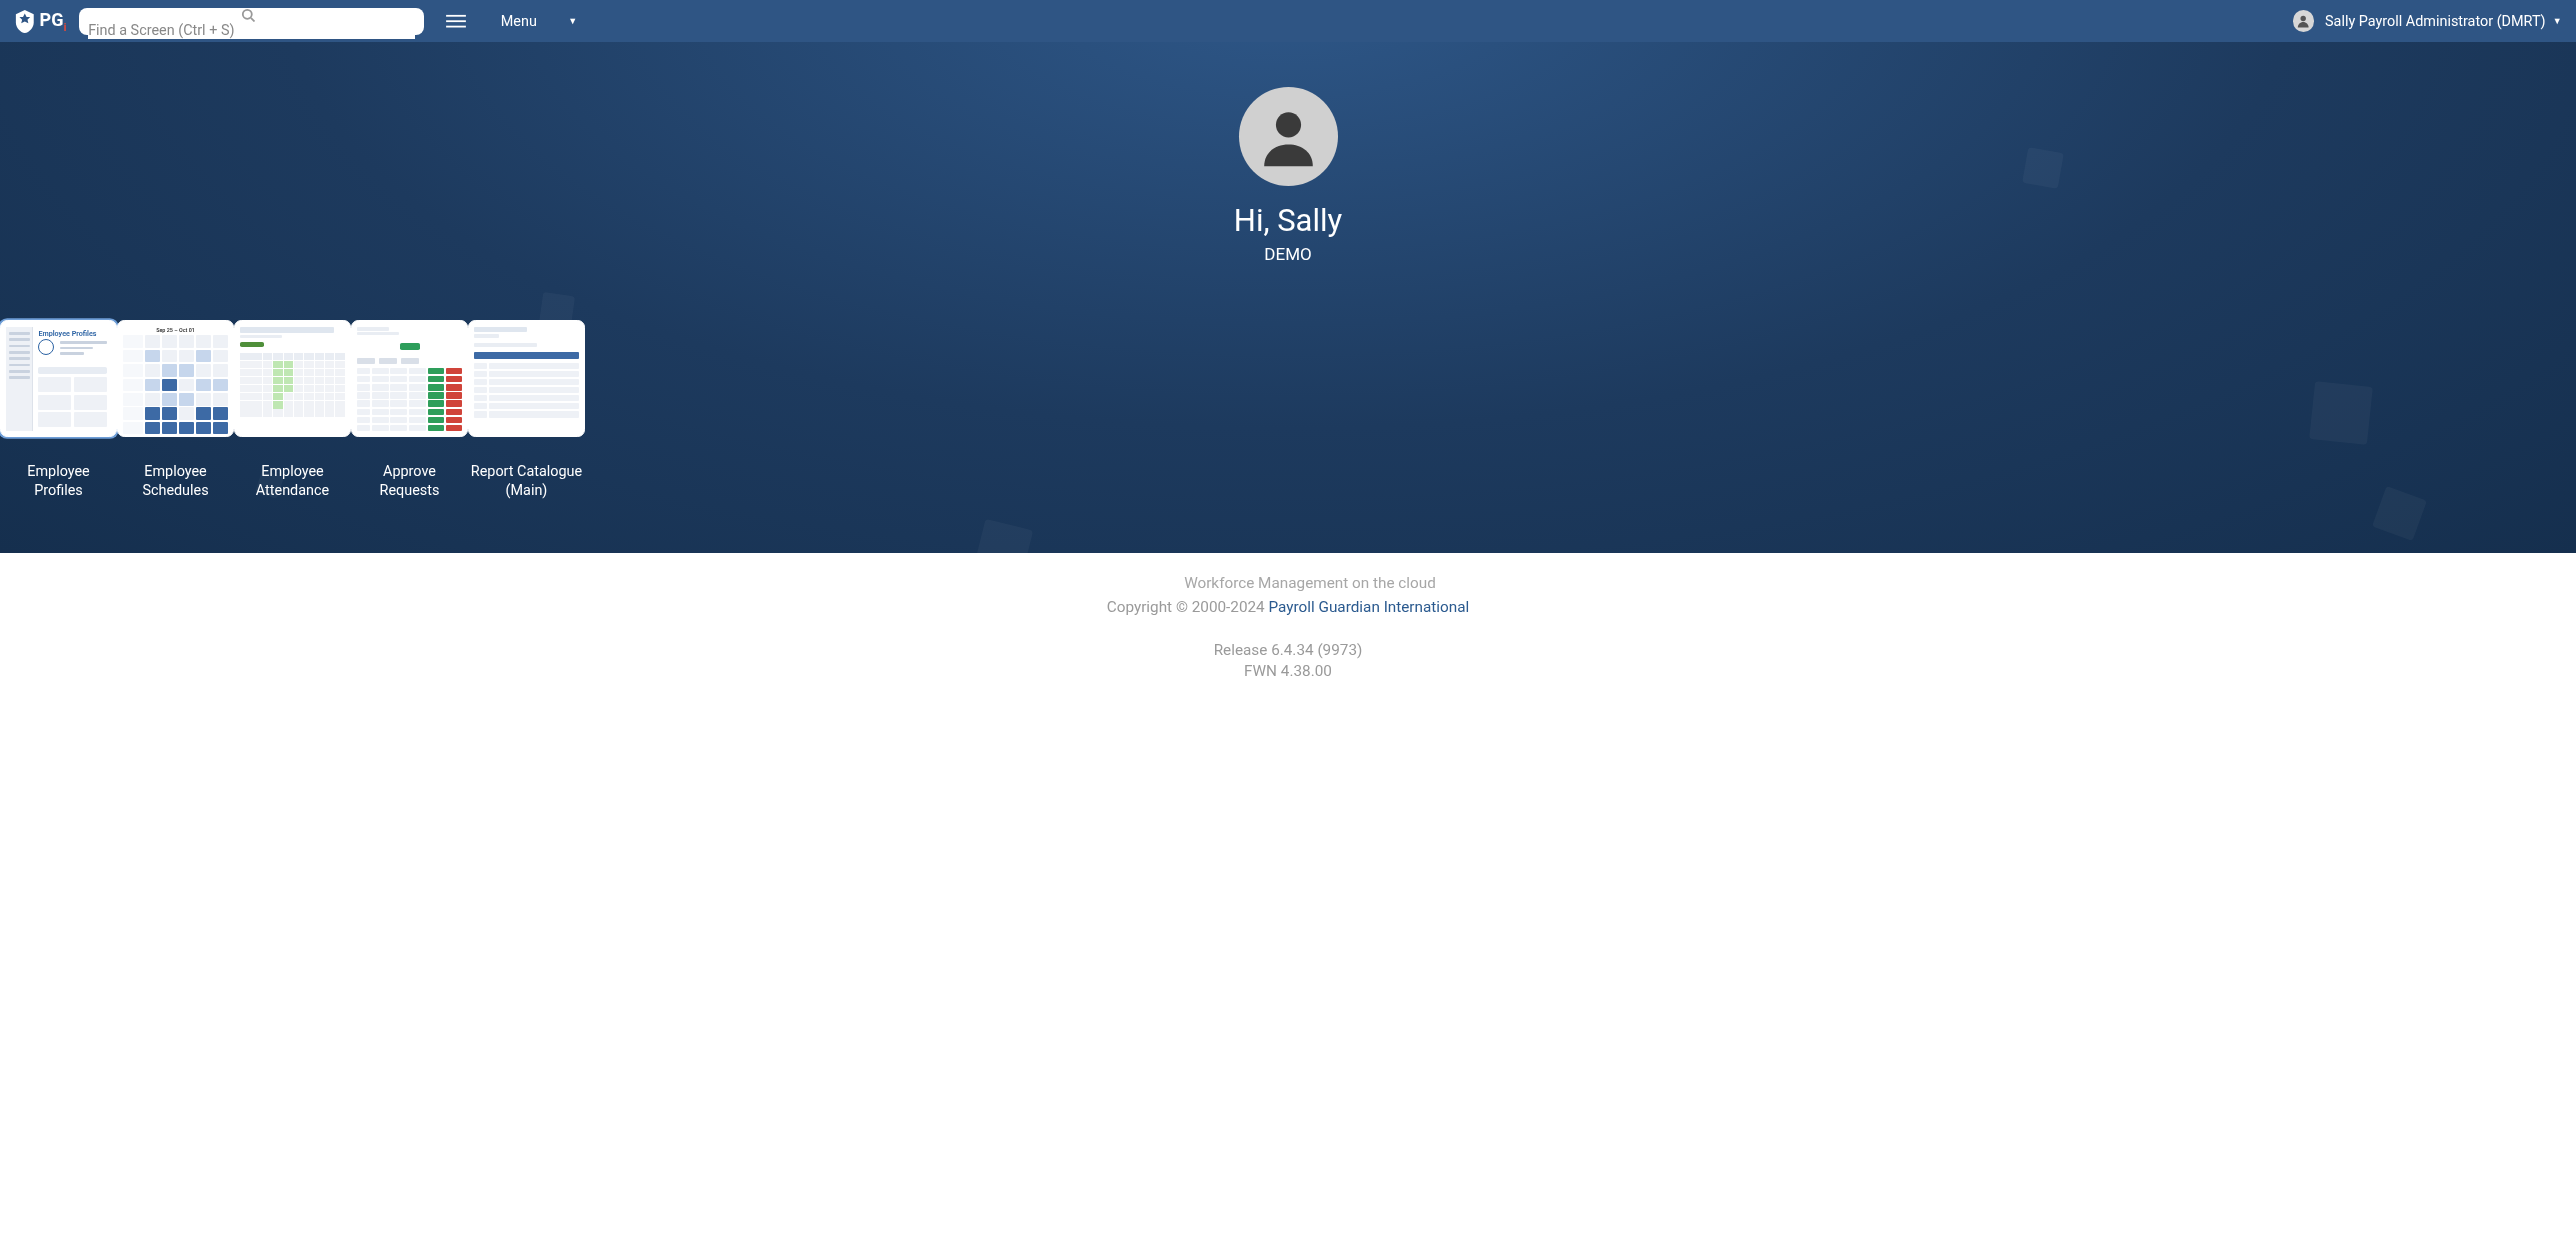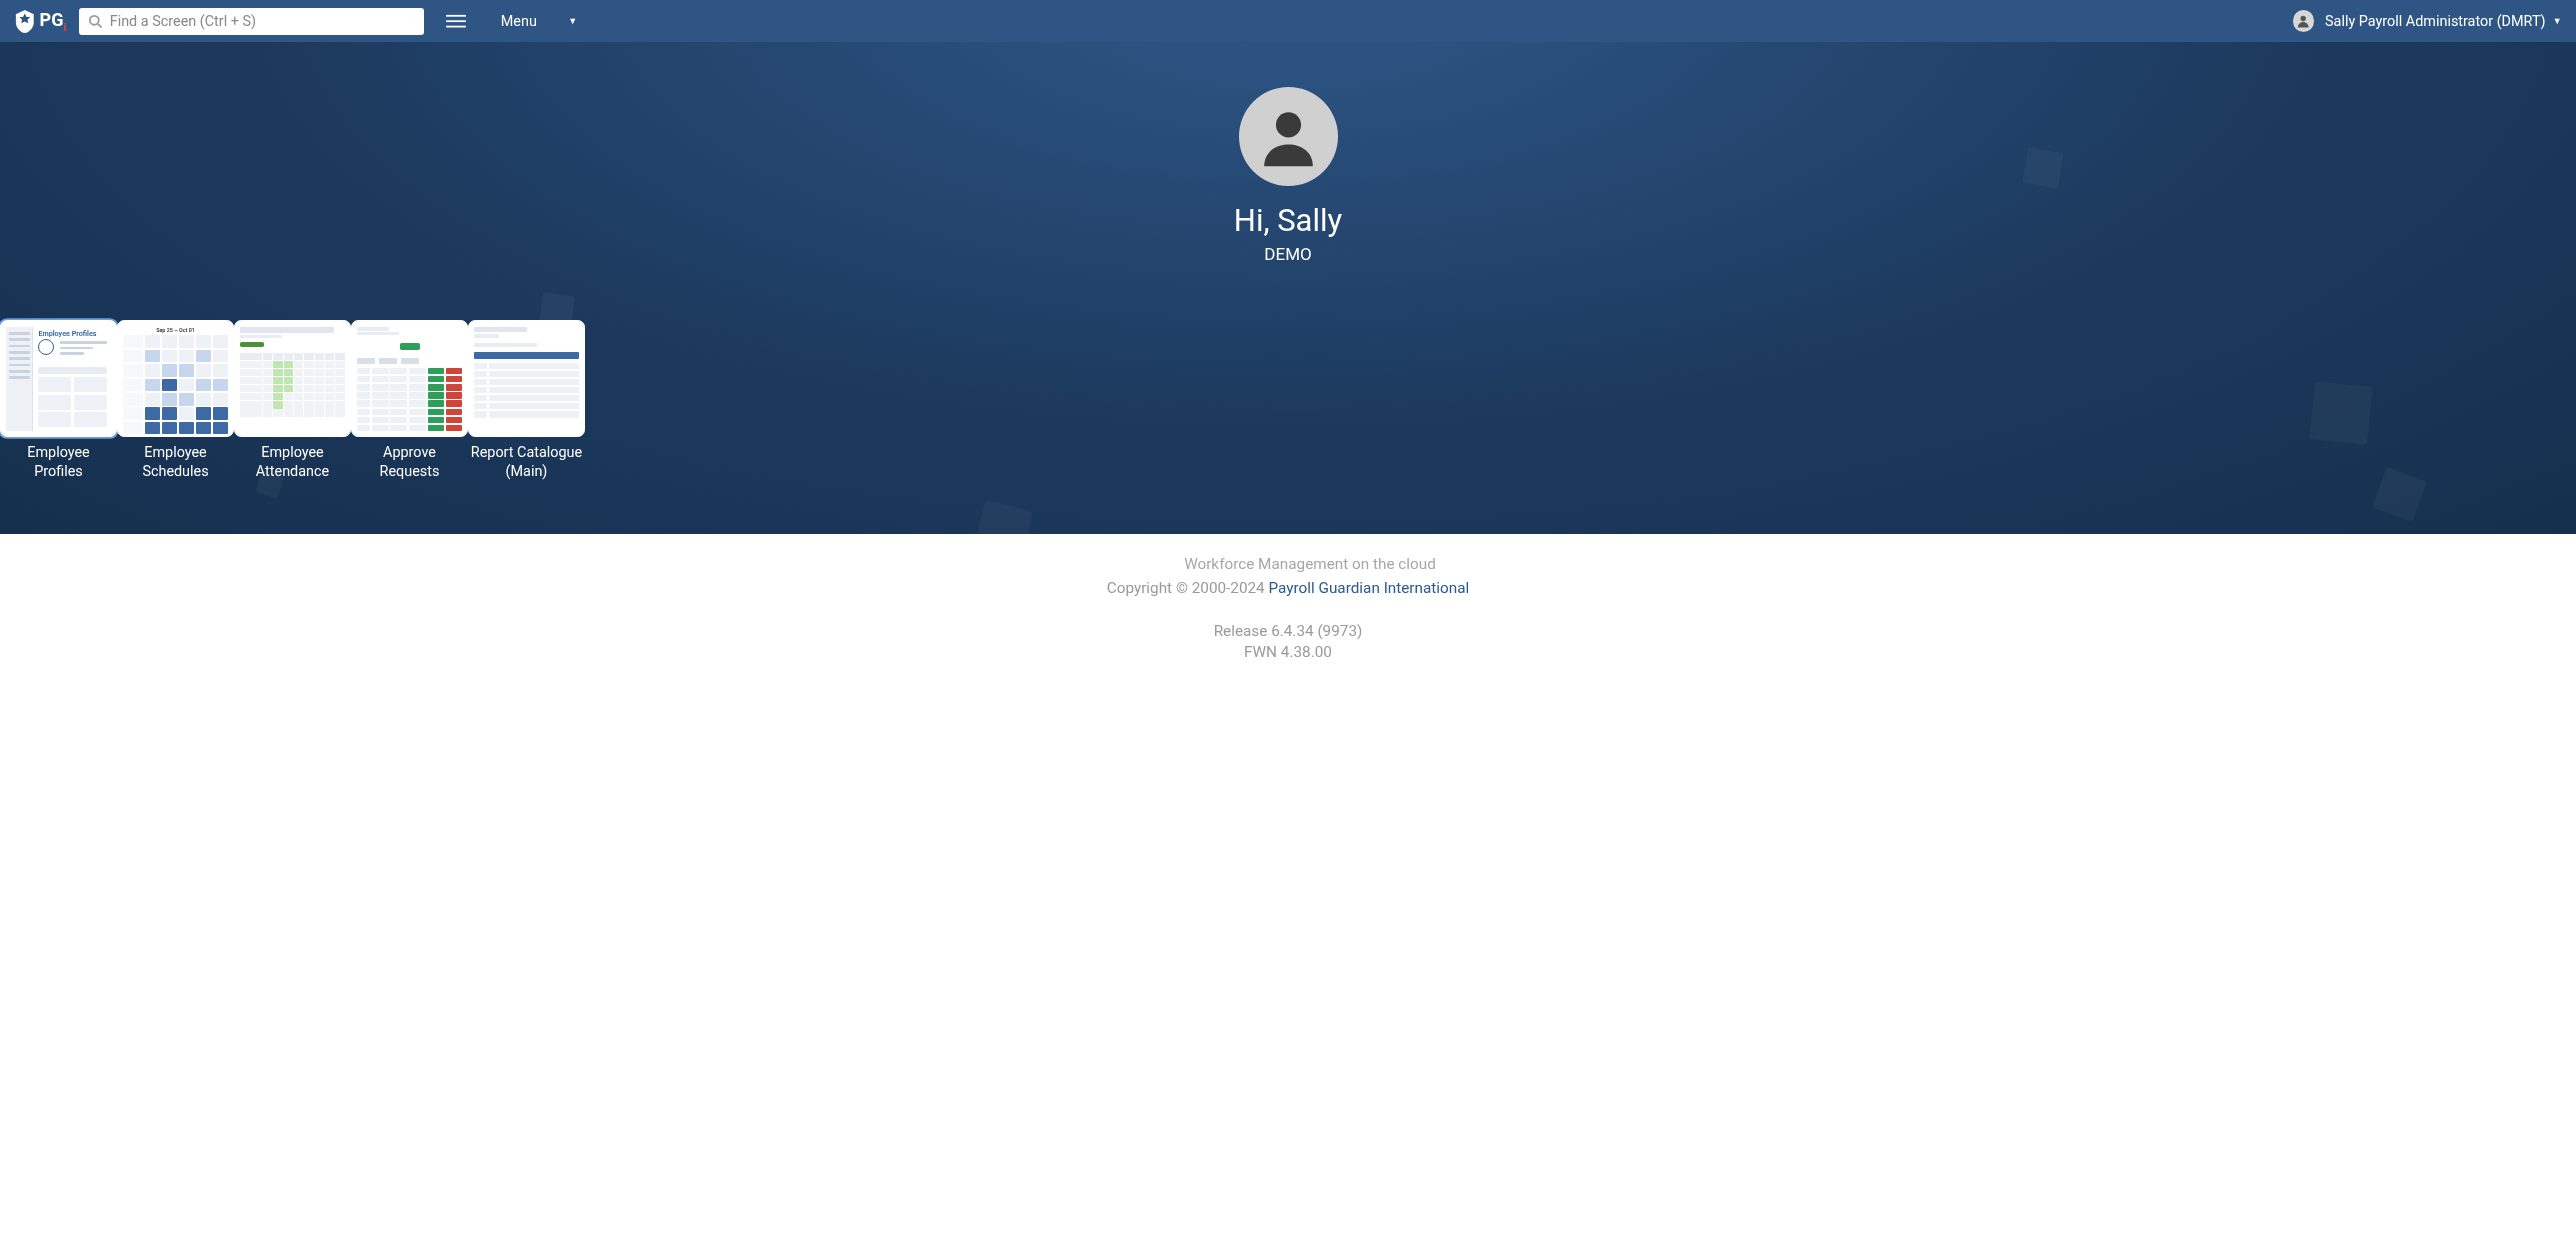--- a/index.html
+++ b/index.html
@@ -21,24 +21,25 @@
   color: #fff;
   font-weight: 700;
   font-size: 18px;
   margin-right: 12.6px;
 }
 .logo svg { margin-right: 3.6px; }
 .search-box {
   width: 345px;
   height: 27px;
   background: #fff;
-  border-radius: 3px;
+  border-radius: 8px;
   display: flex;
   align-items: center;
   padding: 0 9px;
+  flex-direction: column;
 }
 .search-box svg { flex-shrink: 0; margin-right: 7.2px; }
 .search-box input {
   border: none;
   outline: none;
   width: 100%;
   font-size: 14.4px;
   color: #333;
 }
 .search-box input::placeholder { color: #888; }
@@ -115,21 +116,21 @@
   border: 1.8px solid #fff;
   position: relative;
   overflow: hidden;
   box-shadow: 0 0 0 0 rgba(0,0,0,0);
 }
 .tile.selected .thumb { box-shadow: 0 0 0 1.8px rgba(120,170,230,0.9); }
 .tile .label {
   color: #fff;
   font-size: 14.4px;
   text-align: center;
-  margin-top: 7px;
+  margin-top: 26px;
   line-height: 1.3;
   white-space: pre-line;
 }
 
 
 .thumb-inner { position: absolute; inset: 5.4px; }
 .mini-sidebar {
   position: absolute; left: 0; top: 0; bottom: 0; width: 27px;
   background: #eef1f6; border-right: 0.9px solid #dde2ea;
 }

